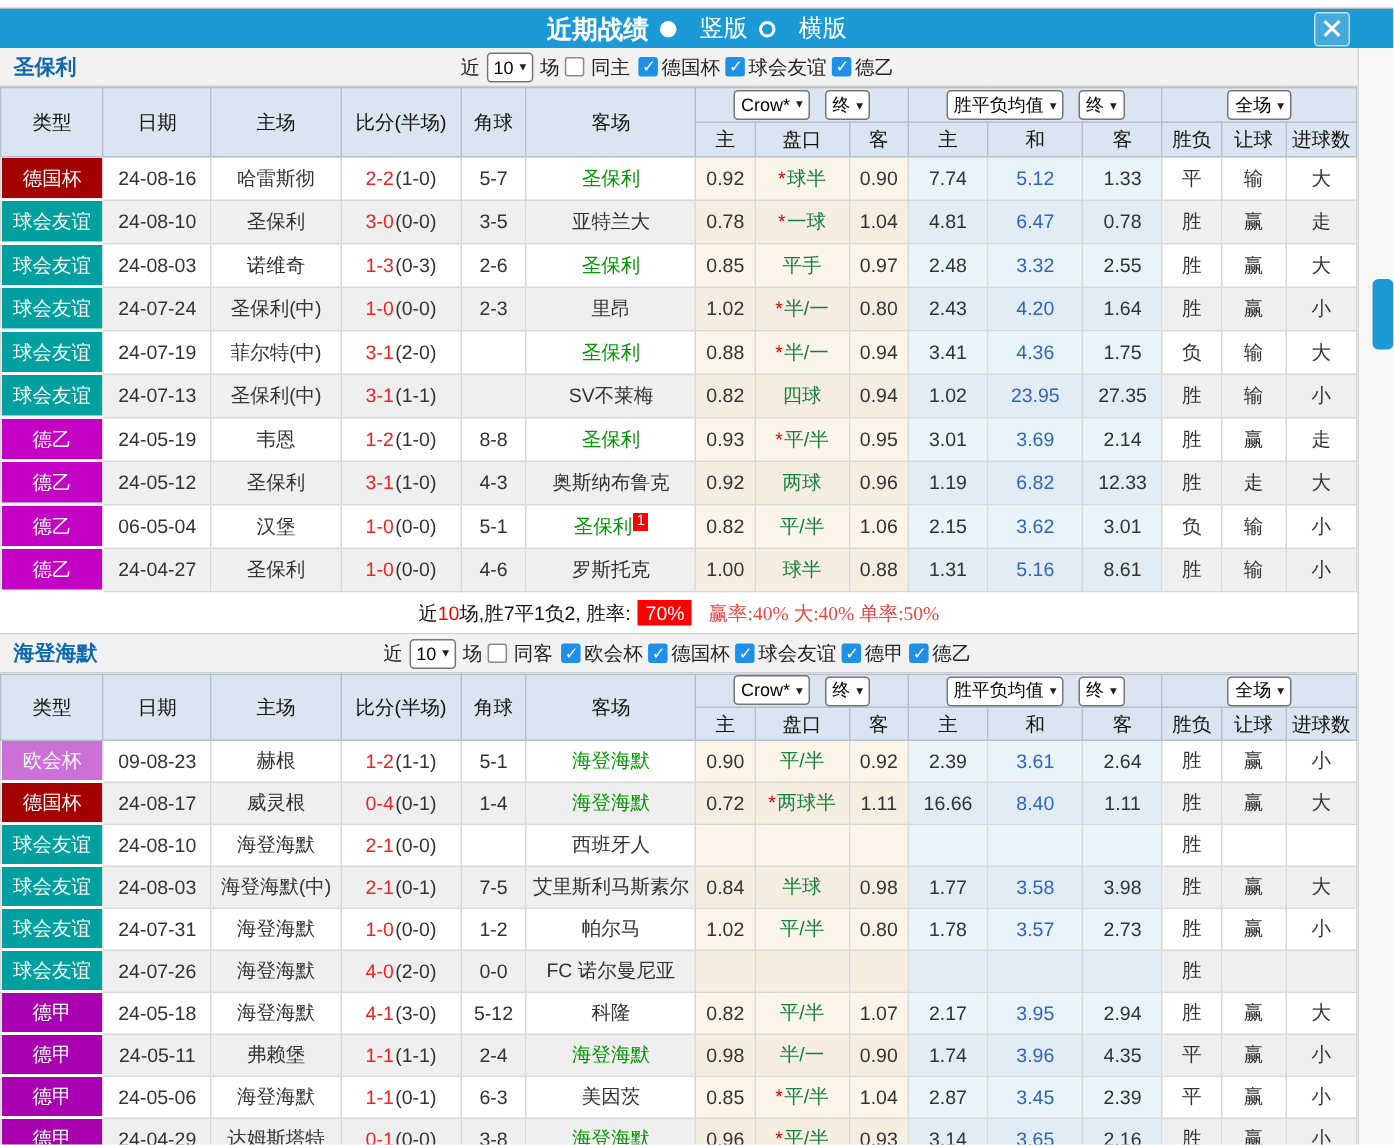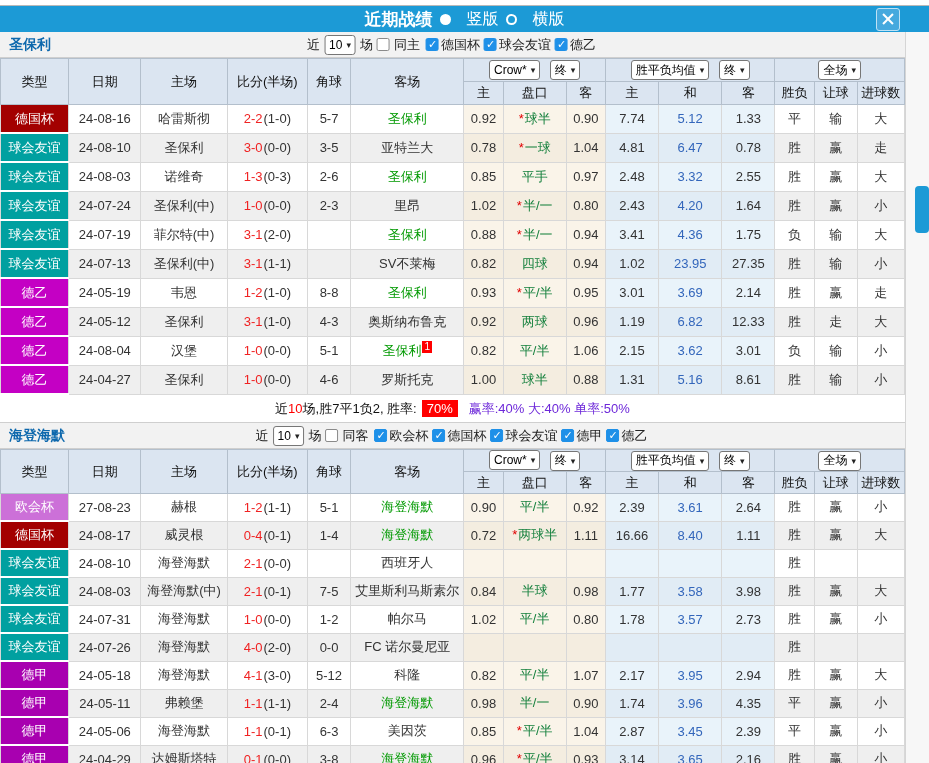--- a/index.html
+++ b/index.html
@@ -53,21 +53,21 @@
   .ft{color:#f02222;}
   .ht{color:#333;margin-left:1px;}
   .green{color:#009900;}
   .c-red{color:#d40000;} .c-blue{color:#0000cc;} .c-green{color:#008800;}
   .sup{display:inline-block;background:#ff0000;color:#fff;font-size:10px;line-height:12px;padding:0 2px;margin-left:1px;position:relative;top:-5px;}
   .ctrl{padding:1px 0;}
   .ctrl .select-box{margin:0 3px;text-align:right;}
   
   .summary{height:27px;border-bottom:1px solid #cfcfcf;display:flex;align-items:center;justify-content:center;font-size:13px;color:#111;background:#fff;}
   .summary .red{color:#ff0000;}
-  .summary .blue{color:#6d28d9;margin-left:6px;}
+  .summary .blue{color:#ef4444;margin-left:6px;font-family:Liberation Serif, serif;}
   .rate-badge{background:#ff0000;color:#fff;padding:1px 5px;margin:0 5px;}
 </style>
 </head>
 <body>
 
 <div class="page">
   <div class="top-strip"></div>
 
   <div class="titlebar">
     <div class="title-group">
@@ -314,21 +314,21 @@
     <td class="avg-col">1.19</td>
     <td class="avg-col mid">6.82</td>
     <td class="avg-col">12.33</td>
     <td class="c-red">胜</td>
     <td class="c-blue">走</td>
     <td class="c-red">大</td>
   </tr>
 
   <tr>
     <td class="league" style="background: rgb(196, 0, 196);">德乙</td>
-    <td>24-08-04</td>
+    <td>06-05-04</td>
     <td>汉堡</td>
     <td><span class="ft">1-0</span><span class="ht">(0-0)</span></td>
     <td>5-1</td>
     <td><span class="green">圣保利</span><span class="sup">1</span></td>
     <td class="crow-col">0.82</td>
     <td class="crow-col pan"><span>平/半</span></td>
     <td class="crow-col">1.06</td>
     <td class="avg-col">2.15</td>
     <td class="avg-col mid">3.62</td>
     <td class="avg-col">3.01</td>
@@ -454,21 +454,21 @@
           <th>和</th>
           <th>客</th>
           <th>胜负</th>
           <th>让球</th>
           <th>进球数</th>
         </tr>
       </thead>
       <tbody>
   <tr>
     <td class="league" style="background: rgb(204, 112, 216);">欧会杯</td>
-    <td>27-08-23</td>
+    <td>09-08-23</td>
     <td>赫根</td>
     <td><span class="ft">1-2</span><span class="ht">(1-1)</span></td>
     <td>5-1</td>
     <td><span class="green">海登海默</span></td>
     <td class="crow-col">0.90</td>
     <td class="crow-col pan"><span>平/半</span></td>
     <td class="crow-col">0.92</td>
     <td class="avg-col">2.39</td>
     <td class="avg-col mid">3.61</td>
     <td class="avg-col">2.64</td>

